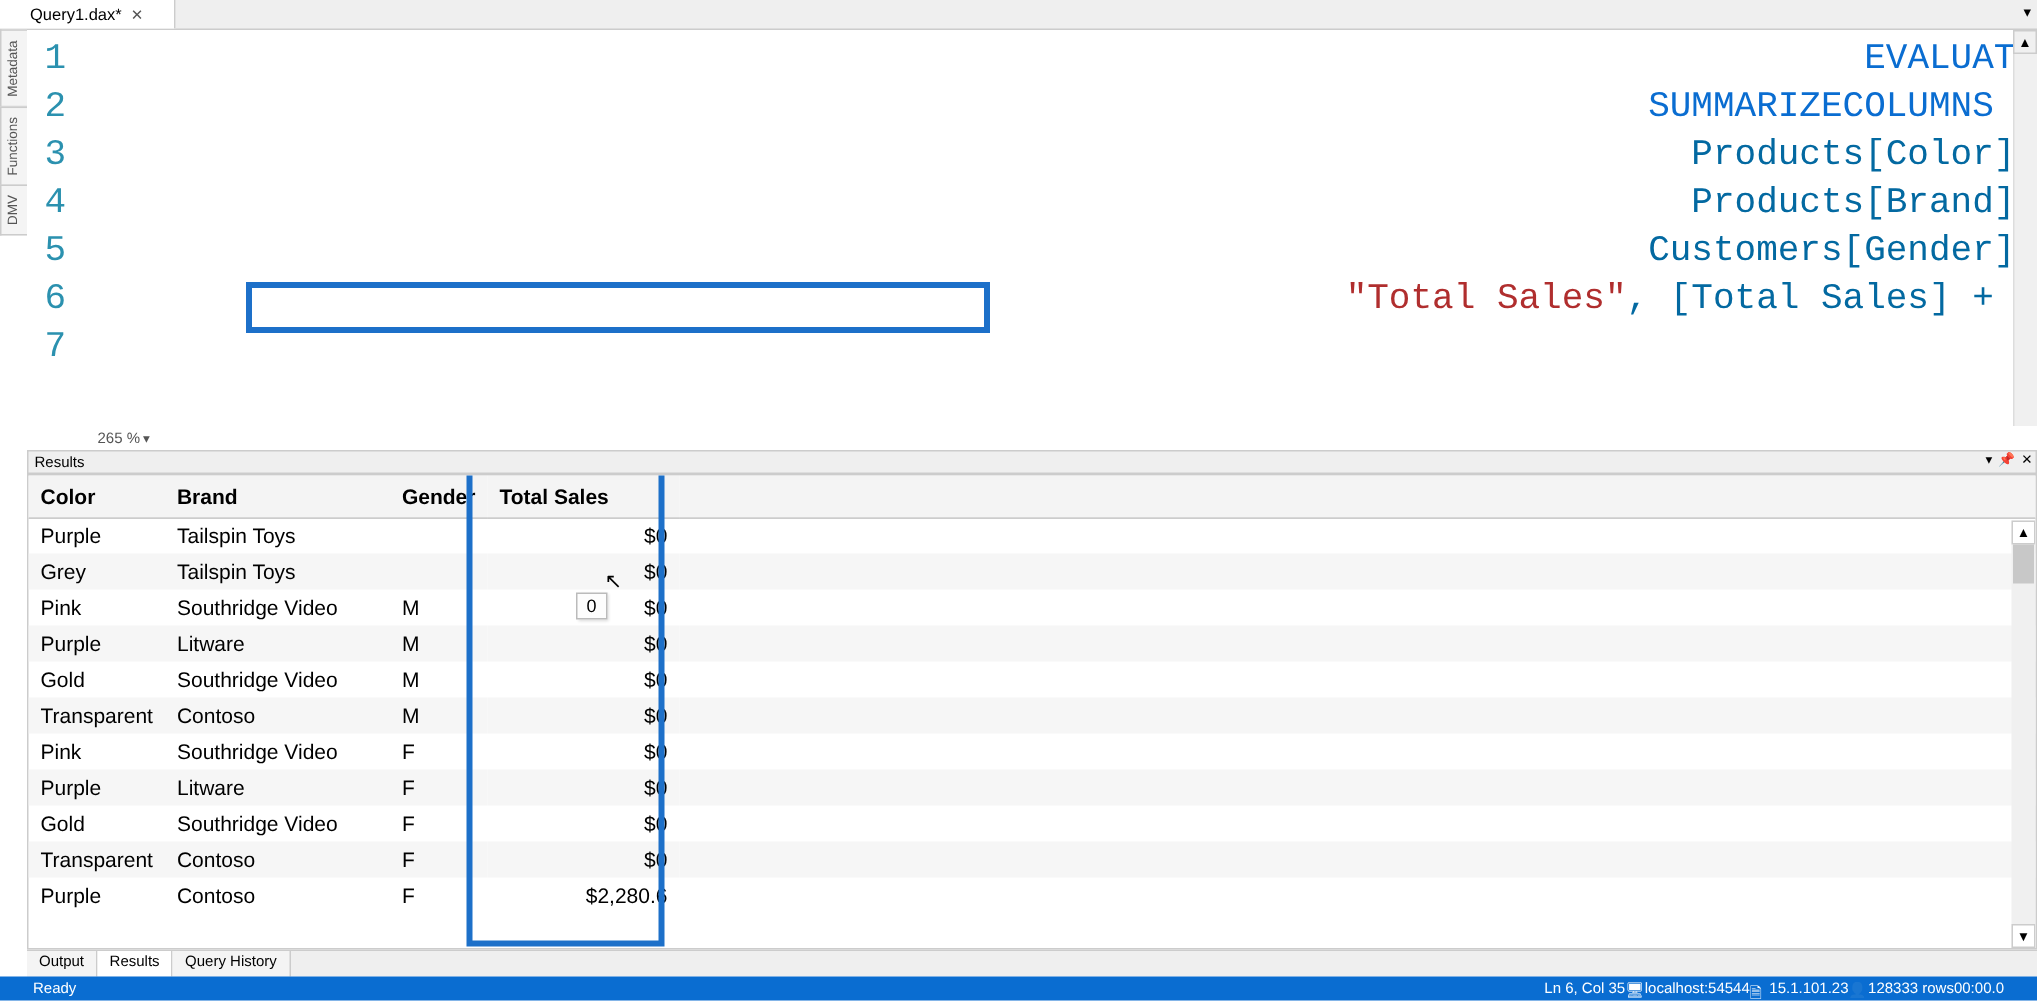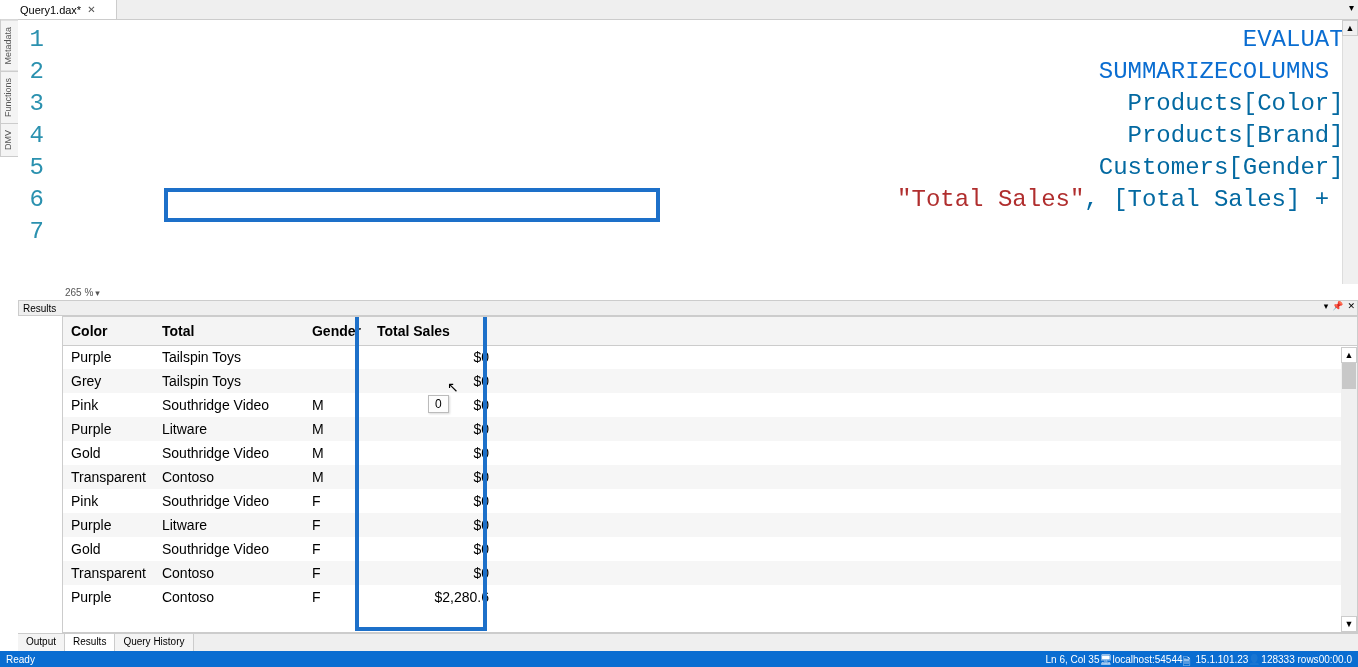--- a/index.html
+++ b/index.html
@@ -31,21 +31,21 @@
   .zoom-bar { position: absolute; bottom: 2px; left: 4px; font-size: 10px; color: #555; margin-left: 43px; }
   .zoom-bar .dd { font-size: 9px; margin-left: 2px; }
   .editor-scroll-track { position: absolute; right: 0; top: 0; bottom: 16px; width: 16px; background: #f0f0f0; border-left: 1px solid #ddd; }
   .editor-scroll-arrow { position: absolute; right: 0; width: 16px; height: 16px; background: #f0f0f0; border: 1px solid #cccccc; font-size: 9px; text-align: center; line-height: 14px; }
 
   
   .results-bar { position: absolute; left: 18px; right: 0; top: 300px; height: 16px; background: #efefef; border: 1px solid #cccccc; display: flex; align-items: center; padding: 0 4px; font-size: 10px; }
   .results-bar .right-icons { position: absolute; right: 2px; top: 0; display: flex; gap: 4px; font-size: 9px; }
 
   
-  .grid-wrap { position: absolute; left: 18px; right: 0; top: 316px; bottom: 34px; border: 1px solid #cccccc; overflow: hidden; margin-left: 44px; }
+  .grid-wrap { position: absolute; left: 18px; right: 0; top: 316px; bottom: 34px; border: 1px solid #cccccc; overflow: hidden; }
   .grid { width: 100%; border-collapse: collapse; font-size: 14px; }
   .grid th { text-align: left; font-weight: 600; padding: 4px 8px; background: #f4f4f4; border-bottom: 1px solid #cccccc; height: 28px; }
   .grid td { padding: 2px 8px; height: 24px; border-bottom: 0px; }
   .grid tbody tr:nth-child(even) td { background: #f6f6f6; }
   .col-color { width: 82px; }
   .col-brand { width: 150px; }
   .col-gender { width: 60px; }
   .col-sales { width: 128px; text-align: right; }
   .grid th.col-sales { text-align: left; }
   .col-highlight { position: absolute; border: 4px solid #1d70c9; pointer-events: none; }
@@ -54,21 +54,21 @@
   .grid-scroll .thumb { position: absolute; top: 16px; width: 14px; left: 1px; height: 26px; background: #c8c8c8; }
   .cursor-tooltip { position: absolute; border: 1px solid #bbb; background: #fdfdfd; padding: 1px 6px; font-size: 12px; box-shadow: 1px 1px 2px rgba(0,0,0,0.15); }
   .cursor-arrow { position: absolute; font-size: 14px; color: #000; pointer-events: none; }
 
   
   .bottom-tabs { position: absolute; left: 18px; right: 0; bottom: 16px; height: 18px; display: flex; background: #efefef; border-top: 1px solid #cccccc; }
   .btab { padding: 2px 8px; font-size: 10px; border-right: 1px solid #cccccc; background: #f4f4f4; cursor: pointer; }
   .btab.active { background: #fff; }
 
   
-  .status-bar { position: absolute; left: 0; right: 0; bottom: 0; height: 16px; background: #0a6dd1; color: #fff; display: flex; align-items: center; font-size: 10px; padding: 0 6px; }
+  .status-bar { position: absolute; left: 0; right: 0; bottom: 0; height: 16px; background: #0a6dd1; color: #fff; display: flex; align-items: center; font-size: 10px; padding: 0 22px; }
   .status-bar .spacer { flex: 1; }
   .status-bar .seg { display: flex; align-items: center; gap: 3px; }
   .sicon { display: inline-block; width: 10px; height: 10px; }
 </style>
 </head>
 <body>
 
 <div class="tab-bar">
   <div class="file-tab">
     <span>Query1.dax*</span>
@@ -119,21 +119,21 @@
     <span>📌</span>
     <span>✕</span>
   </div>
 </div>
 
 <div class="grid-wrap">
   <table class="grid">
     <thead>
       <tr>
         <th class="col-color">Color</th>
-        <th class="col-brand">Total</th>
+        <th class="col-brand">Brand</th>
         <th class="col-gender">Gender</th>
         <th class="col-sales">Total Sales</th>
         <th></th>
       </tr>
     </thead>
     <tbody id="grid-body">
         <tr>
           <td class="col-color">Purple</td>
           <td class="col-brand">Tailspin Toys</td>
           <td class="col-gender"></td>

